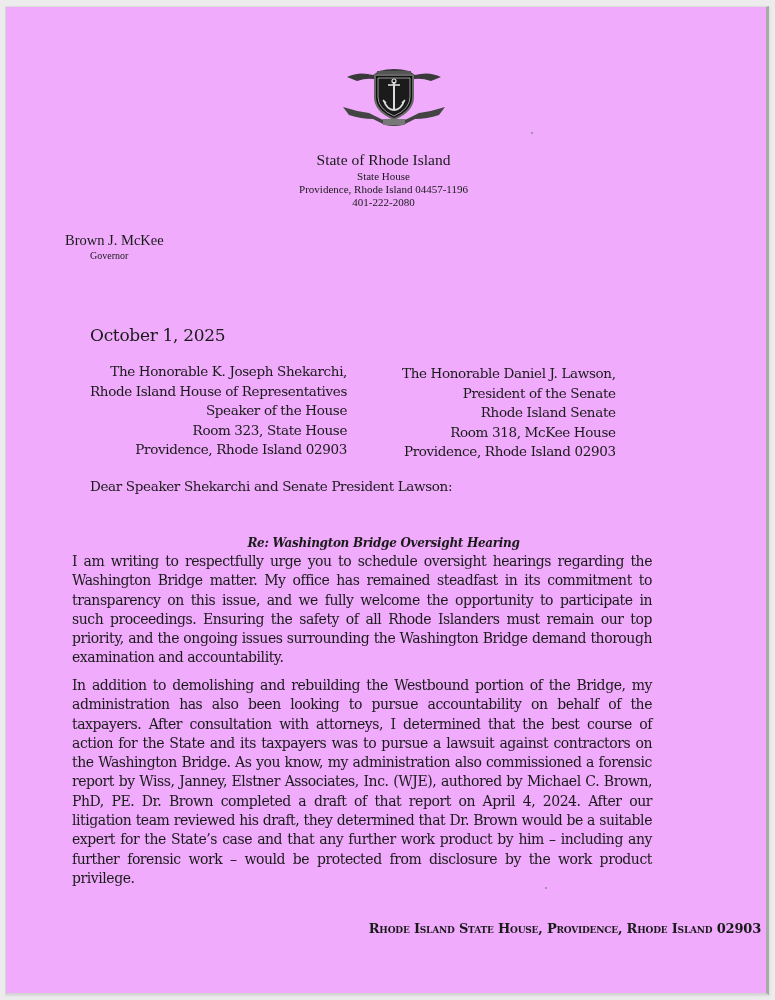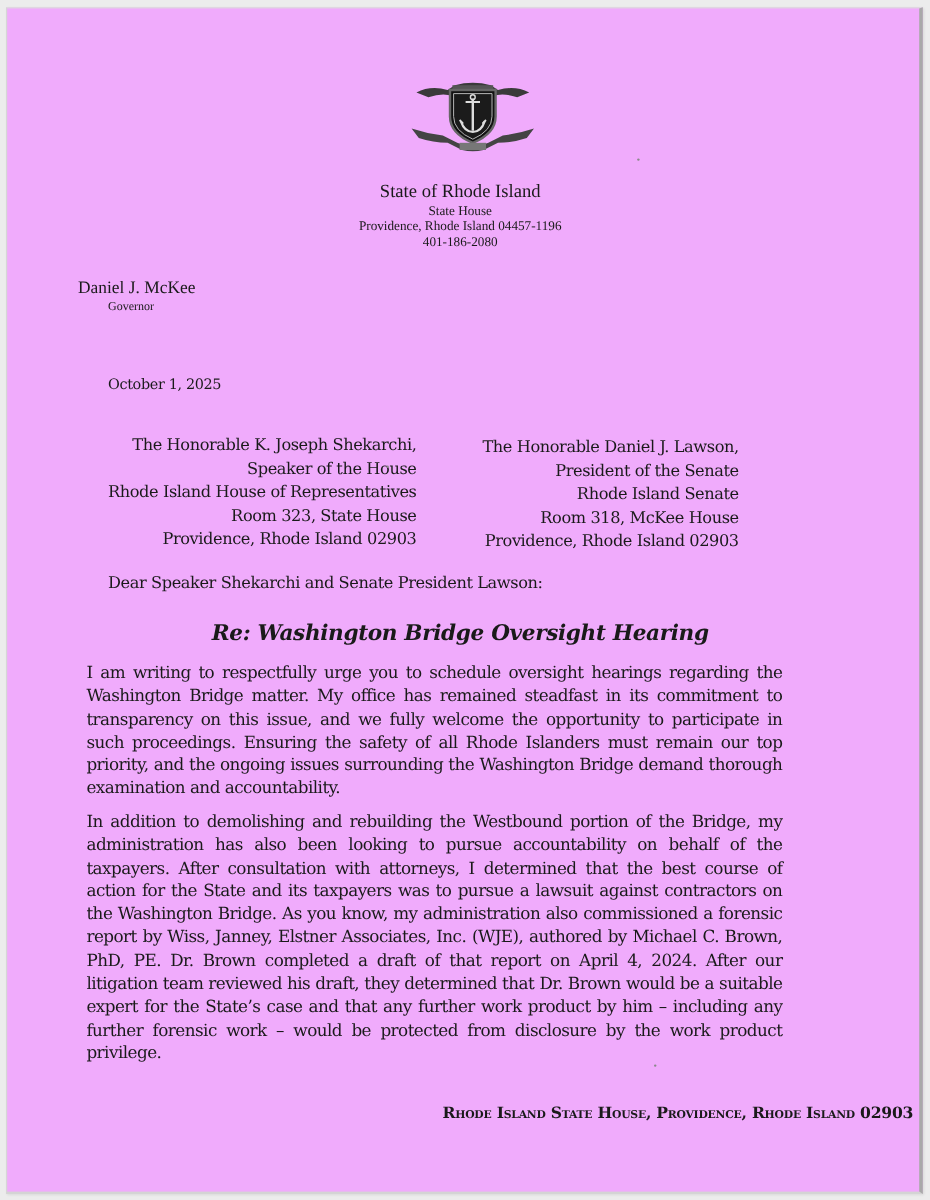--- a/index.html
+++ b/index.html
@@ -20,27 +20,27 @@
     }
     .seal { position: absolute; left: 333px; top: 60px; width: 110px; height: 60px; }
     .hdr { position: absolute; left: 0; width: 755px; text-align: center; }
     .hdr-title { top: 144px; font-size: 15.5px; }
     .hdr-line { font-size: 11px; line-height: 13px; }
     .hdr-l1 { top: 163px; }
     .hdr-l2 { top: 176px; }
     .hdr-l3 { top: 189px; }
     .gov-name { position: absolute; left: 59px; top: 225px; font-size: 14.5px; }
     .gov-title { position: absolute; left: 84px; top: 243px; font-size: 10px; }
-    .date { position: absolute; left: 84px; top: 306px; font-size: 12px; font-family: "DejaVu Serif", serif; letter-spacing: -0.3px; }
+    .date { position: absolute; left: 84px; top: 318px; font-size: 17px; font-family: "DejaVu Serif", serif; letter-spacing: -0.3px; }
     .addr { position: absolute; font-size: 13.5px; line-height: 19.5px; font-family: "DejaVu Serif", serif; letter-spacing: -0.35px; text-align: right; }
     .addr-left { left: 84px; top: 355px; }
     .addr-right { left: 396px; top: 357px; }
     .addr div { white-space: nowrap; }
     .salutation { position: absolute; left: 84px; top: 471px; font-size: 13.5px; font-family: "DejaVu Serif", serif; letter-spacing: -0.35px; }
-    .re-line { position: absolute; left: 0; width: 755px; top: 510px; text-align: center; font-size: 18px; font-weight: bold; font-style: italic; font-family: "DejaVu Serif", serif; letter-spacing: -0.3px; }
+    .re-line { position: absolute; left: 0; width: 755px; top: 529px; text-align: center; font-size: 12px; font-weight: bold; font-style: italic; font-family: "DejaVu Serif", serif; letter-spacing: -0.3px; }
     .para {
       position: absolute; left: 66px; width: 580px;
       font-family: "DejaVu Serif", serif; font-size: 14px; line-height: 19.3px;
       text-align: justify; letter-spacing: -0.45px; margin: 0;
     }
     .para1 { top: 545px; }
     .para2 { top: 669px; }
     .footer {
       position: absolute; left: 0; width: 755px; top: 914px; text-align: right;
       font-family: "DejaVu Serif", serif; font-weight: bold; font-size: 13px;
@@ -67,31 +67,31 @@
     <path d="M45 34 Q48 43 55 43 Q62 43 65 34" fill="none" stroke="#ddd" stroke-width="1.8"></path>
     <path d="M44 33 L47 36 M66 33 L63 36" stroke="#ddd" stroke-width="1.5"></path>
 
     <path d="M4 40 Q16 44 30 46 L42 52 Q55 58 68 52 L80 46 Q94 44 106 40 L100 48 Q88 52 76 52 L64 58 Q55 60 46 58 L34 52 Q22 52 10 48 Z" fill="#444"></path>
     <rect x="44" y="52" width="22" height="6" fill="#777"></rect>
   </svg>
 
   <div class="hdr hdr-title">State of Rhode Island</div>
   <div class="hdr hdr-line hdr-l1">State House</div>
   <div class="hdr hdr-line hdr-l2">Providence, Rhode Island 04457-1196</div>
-  <div class="hdr hdr-line hdr-l3">401-186-2080</div>
+  <div class="hdr hdr-line hdr-l3">401-222-2080</div>
 
-  <div class="gov-name">Daniel J. McKee</div>
+  <div class="gov-name">Brown J. McKee</div>
   <div class="gov-title">Governor</div>
 
   <div class="date">October 1, 2025</div>
 
   <div class="addr addr-left">
     <div>The Honorable K. Joseph Shekarchi,</div>
+    <div>Rhode Island House of Representatives</div>
     <div>Speaker of the House</div>
-    <div>Rhode Island House of Representatives</div>
     <div>Room 323, State House</div>
     <div>Providence, Rhode Island 02903</div>
   </div>
 
   <div class="addr addr-right">
     <div>The Honorable Daniel J. Lawson,</div>
     <div>President of the Senate</div>
     <div>Rhode Island Senate</div>
     <div>Room 318, McKee House</div>
     <div>Providence, Rhode Island 02903</div>

